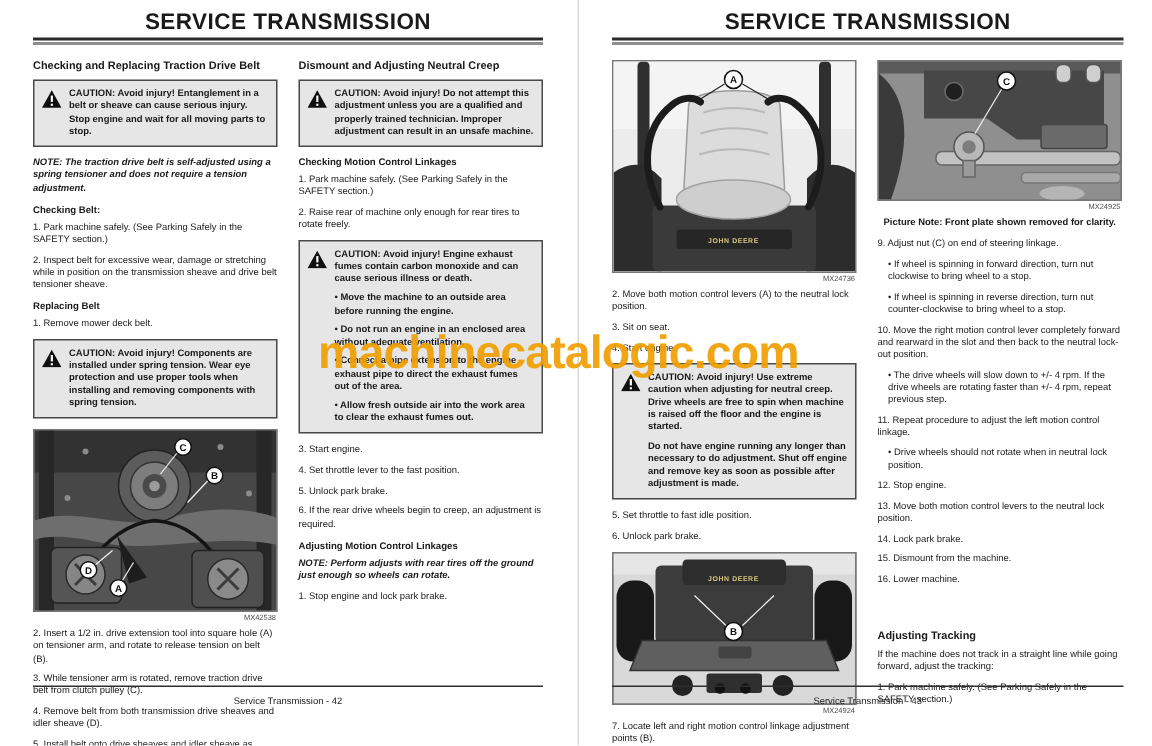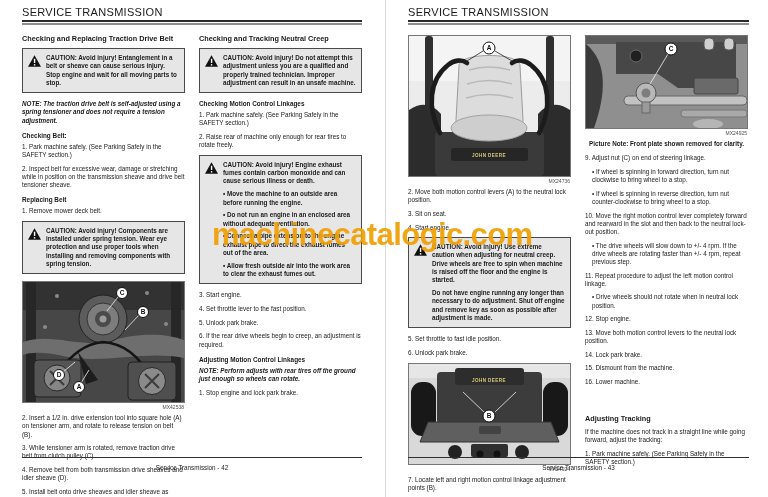--- a/index.html
+++ b/index.html
@@ -6,21 +6,21 @@
   body{
     width:768px;height:497px;position:relative;overflow:hidden;
     background:#ffffff;color:#1a1a1a;
     font-family:"Liberation Sans", sans-serif;
     -webkit-font-smoothing:antialiased;
   }
   .gutter{position:absolute;left:385px;top:0;width:1px;height:497px;background:#d9d9d9;}
   .page{position:absolute;top:6px;height:486px;}
   .page-left{left:22px;width:340px;}
   .page-right{left:408px;width:341px;}
-  .page-header{text-align:left;font-weight:normal;font-size:11px;letter-spacing:.3px;}
+  .page-header{text-align:center;font-weight:bold;font-size:15px;letter-spacing:.3px;}
   .header-rule{margin-top:2px;}
   .header-rule .r1{height:2px;background:#2b2b2b;}
   .header-rule .r2{height:2px;background:#8e8e8e;margin-top:1px;}
   .cols{display:flex;gap:14px;margin-top:7px;}
   .col{width:163px;}
   h3{font-size:7.3px;margin:2px 0 5px;white-space:nowrap;font-weight:bold;}
   h4{font-size:6.4px;margin:7px 0 4px;font-weight:bold;}
   p.step{font-size:6.3px;line-height:1.3;margin:0 0 5.5px;}
   p.note{font-size:6.3px;line-height:1.3;margin:0 0 6px;font-weight:bold;font-style:italic;}
   p.bullet{margin-left:7px;}
@@ -127,21 +127,21 @@
         </svg>
         <div class="fig-tag">MX42538</div>
       </div>
       <p class="step">2. Insert a 1/2 in. drive extension tool into square hole (A) on tensioner arm, and rotate to release tension on belt (B).</p>
       <p class="step">3. While tensioner arm is rotated, remove traction drive belt from clutch pulley (C).</p>
       <p class="step">4. Remove belt from both transmission drive sheaves and idler sheave (D).</p>
       <p class="step">5. Install belt onto drive sheaves and idler sheave as shown.</p>
     </div>
 
     <div class="col">
-      <h3>Checking and Tracking Neutral Creep</h3>
+      <h3>Dismount and Adjusting Neutral Creep</h3>
       <div class="caution">
         <svg class="warn-icon" viewBox="0 0 20 18">
             <path d="M10 0 L20 18 L0 18 Z" fill="#101010"></path>
             <rect x="9" y="5.5" width="2.2" height="6.5" fill="#fff"></rect>
             <rect x="9" y="13.8" width="2.2" height="2.2" fill="#fff"></rect>
           </svg>
         <div class="ctext">
             <p>CAUTION: Avoid injury! Do not attempt this adjustment unless you are a qualified and properly trained technician. Improper adjustment can result in an unsafe machine.</p>
           </div>
       </div>

